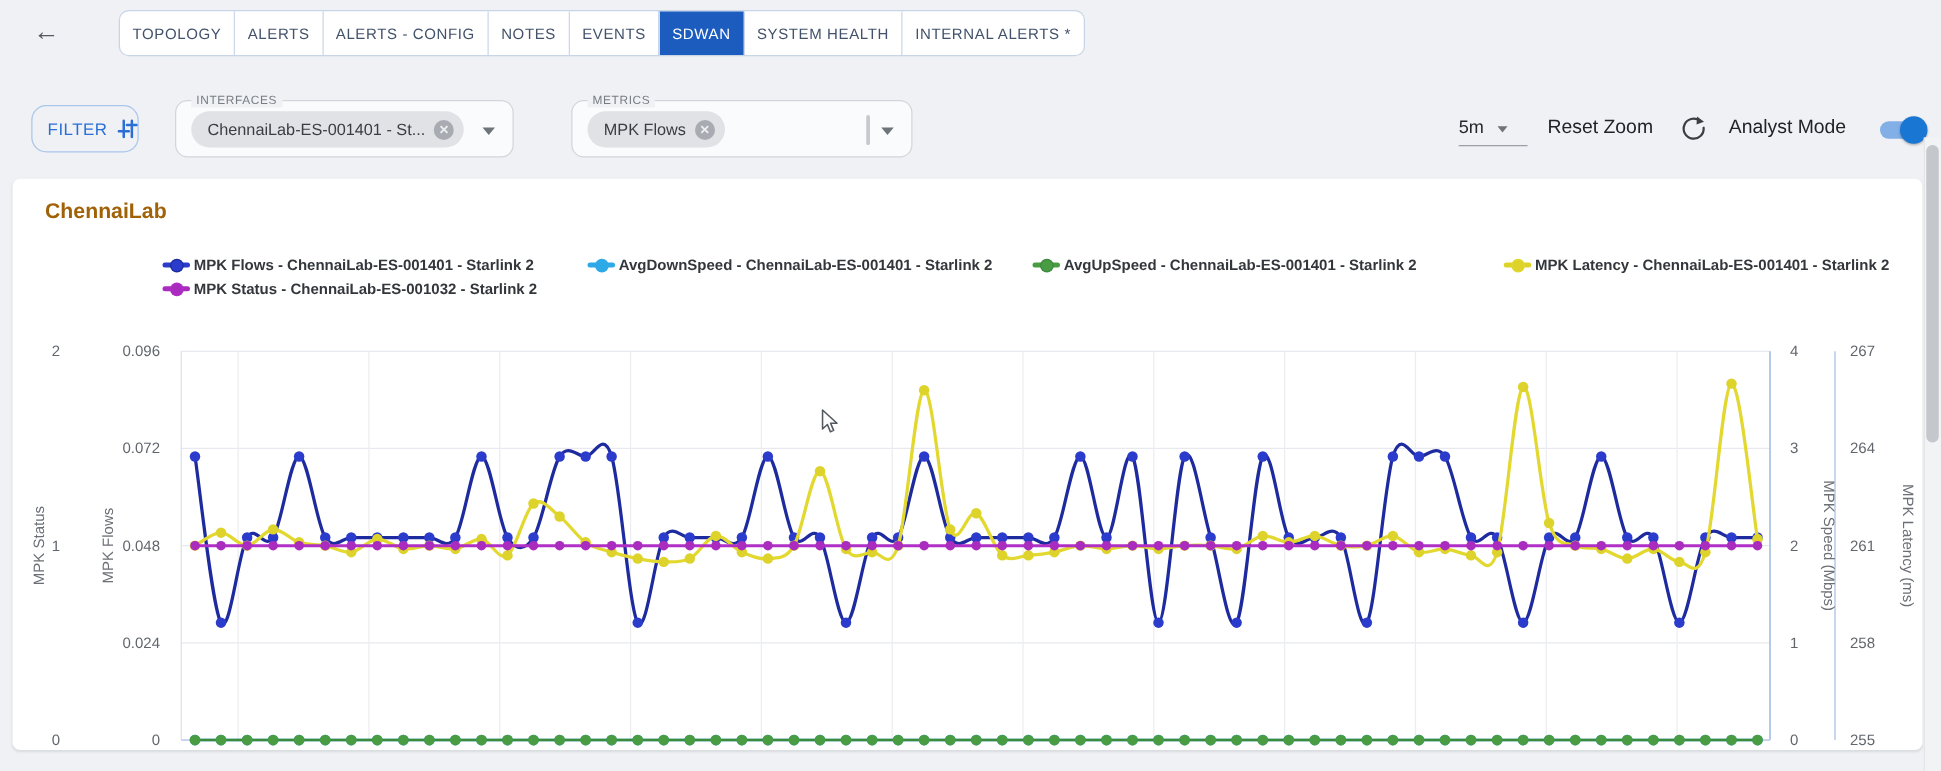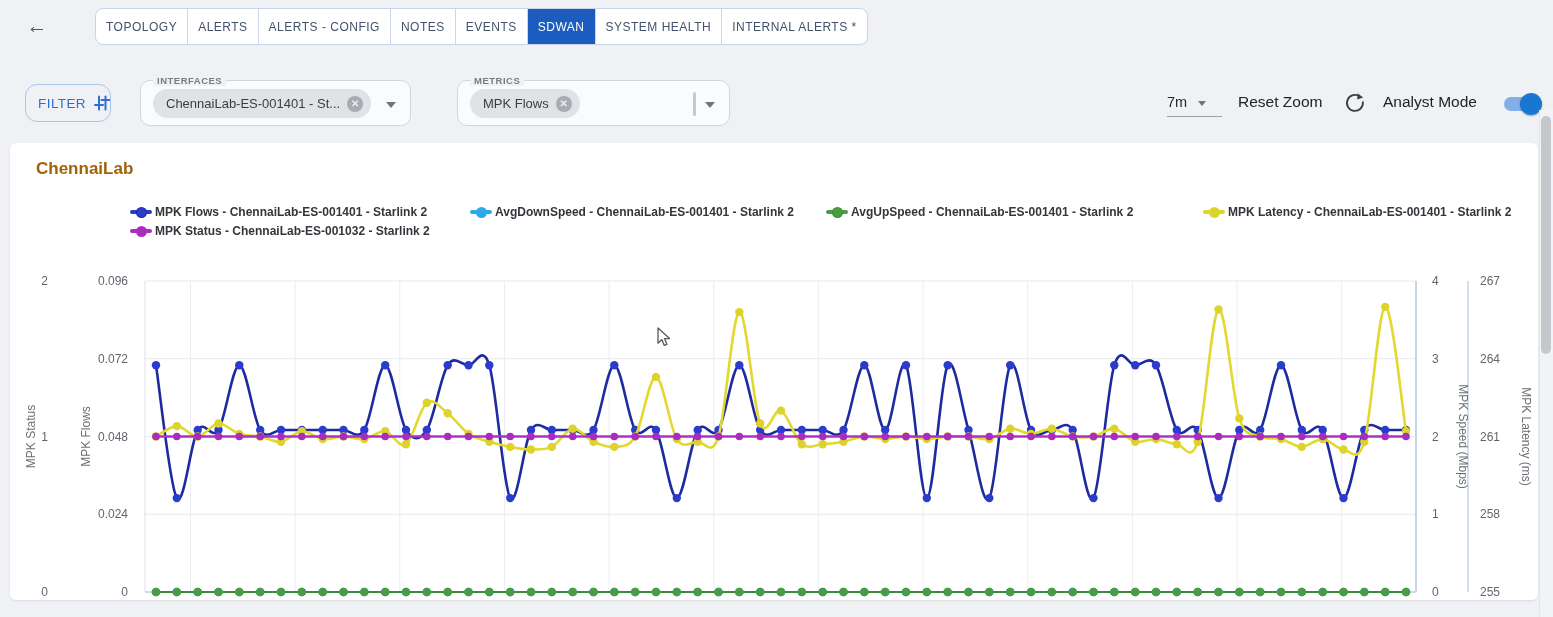--- a/index.html
+++ b/index.html
@@ -18,21 +18,21 @@
   .tab:first-child{border-left:none;}
   .tab.active{background:#1b5cbe;color:#fff;}
   
   .filter-btn{position:absolute;left:25px;top:84px;width:86px;height:38px;border:1.5px solid #a9c5ec;
     border-radius:12px;display:flex;align-items:center;justify-content:flex-end;gap:8px;
     color:#2a6fd6;font-weight:400;font-size:13.5px;letter-spacing:.4px;cursor:pointer;box-sizing:border-box;}
   .field{position:absolute;top:80px;height:46px;border:1px solid #d2d6dc;border-radius:10px;
     background:#fafbfc;box-sizing:border-box;}
   .field-interfaces{left:140px;width:271px;}
   .field-metrics{left:437px;width:273px;margin-left:20px;}
-  .field-label{position:absolute;top:-6px;left:12px;font-size:9.5px;font-weight:700;
+  .field-label{position:absolute;top:-6px;left:12px;font-size:9.5px;font-weight:400;
     letter-spacing:.5px;color:#787d84;background:#eff1f4;padding:0 4px;}
   .chip{position:absolute;left:12px;top:8px;display:inline-flex;align-items:center;gap:7px;
     background:#e1e2e6;border-radius:15px;padding:0 8px 0 13px;height:29px;font-size:13px;color:#3a3d42;cursor:pointer;}
   .chip-x{width:16px;height:16px;border-radius:50%;background:#a8abb1;color:#eceef0;
     font-size:10px;font-weight:700;display:flex;align-items:center;justify-content:center;cursor:pointer;}
   .dd-arrow{position:absolute;right:14px;top:21px;width:0;height:0;cursor:pointer;
     border-left:5px solid transparent;border-right:5px solid transparent;border-top:6px solid #6f7479;}
   .text-caret{position:absolute;right:33px;top:11px;width:3px;height:24px;background:#c6c9cd;border-radius:2px;}
   .time-range{position:absolute;left:1167px;top:88px;width:55px;height:28px;display:flex;gap:11px;
     align-items:center;border-bottom:1.5px solid #9aa0a6;font-size:14.5px;color:#25282c;cursor:pointer;}
@@ -103,21 +103,21 @@
   <span class="field-label">METRICS</span>
   <span class="chip">
     <span>MPK Flows</span>
     <span class="chip-x">✕</span>
   </span>
   <span class="text-caret"></span>
   <span class="dd-arrow"></span>
 </div>
 
 <div class="time-range">
-  <span>7m</span>
+  <span>5m</span>
   <span class="tr-arrow"></span>
 </div>
 <div class="reset-zoom">Reset Zoom</div>
 <div class="refresh-btn">
   <svg width="22" height="22" viewBox="0 0 22 22">
     <path d="M 15.8 4.6 A 8 8 0 1 0 18.9 10.2" fill="none" stroke="#3a3f45" stroke-width="1.8" stroke-linecap="round"></path>
     <polygon points="13.6,1.2 19.2,5.4 13.2,7.6" fill="#3a3f45"></polygon>
   </svg>
 </div>
 <div class="analyst-label">Analyst Mode</div>

